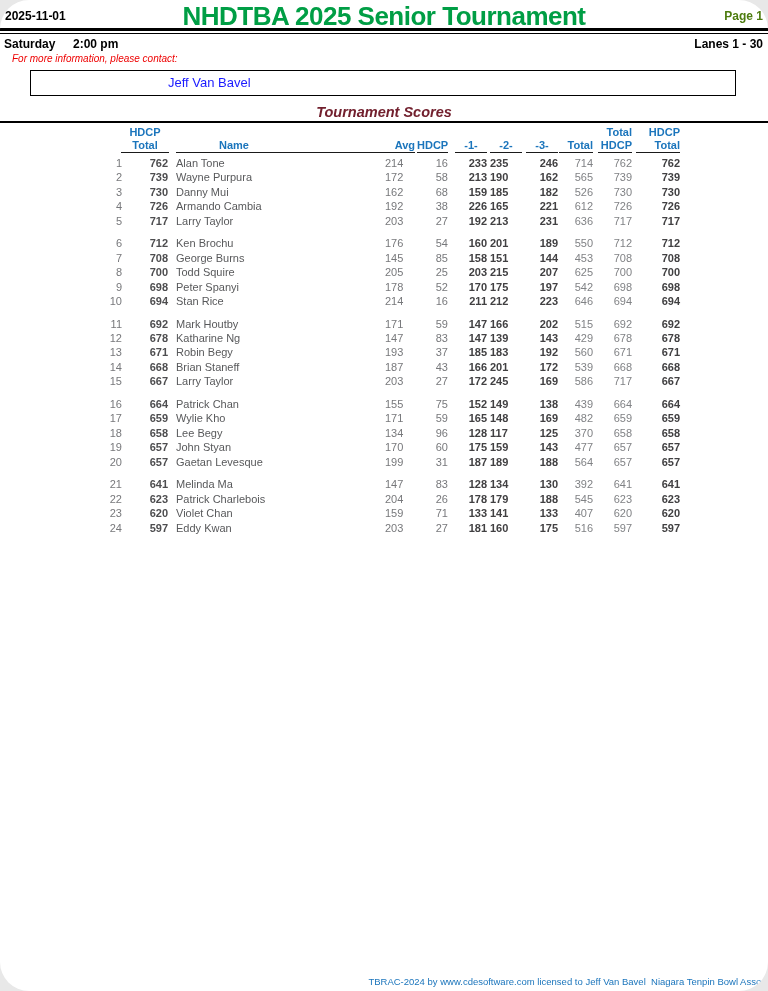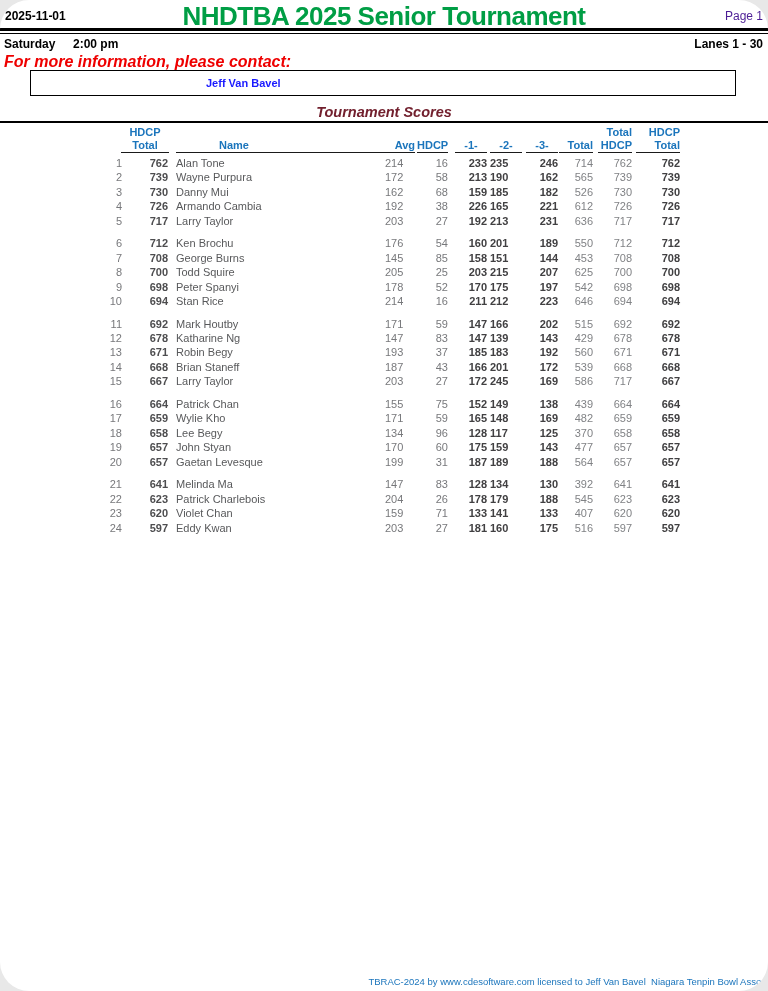--- a/index.html
+++ b/index.html
@@ -7,43 +7,43 @@
     position:relative;
     width:768px;height:991px;
     background:#ffffff;
     font-family:"Liberation Sans", sans-serif;
     overflow:hidden;
     margin:0 auto;
     border-radius:29px;
   }
   
   .hdr-date{position:absolute;left:5px;top:9px;font-size:12px;font-weight:bold;color:#000;white-space:pre;}
-  .hdr-page{position:absolute;right:5px;top:9px;font-size:12px;font-weight:normal;color:#4c1d95;white-space:pre;}
+  .hdr-page{position:absolute;right:5px;top:9px;font-size:12px;font-weight:bold;color:#4d7c0f;white-space:pre;}
   .hdr-title{
     position:absolute;left:0;top:1px;width:100%;text-align:center;
     font-size:26px;font-weight:bold;letter-spacing:-0.5px;
     color:var(--title-green,#009E45);
   }
   .rule-thick{position:absolute;left:0;top:28px;width:768px;height:3px;background:#000;}
   .rule-thin{position:absolute;left:0;top:33px;width:768px;height:1px;background:#000;}
   .hdr-day{position:absolute;left:4px;top:37px;font-size:12px;font-weight:bold;color:#000;text-align:right;}
   .hdr-time{position:absolute;left:73px;top:37px;font-size:12px;font-weight:bold;color:#000;}
   .hdr-lanes{position:absolute;right:5px;top:37px;font-size:12px;font-weight:bold;color:#000;white-space:pre;}
   .hdr-note{
-    position:absolute;left:4px;top:53px;
-    font-size:16px;font-weight:bold;font-style:italic;
+    position:absolute;left:12px;top:53px;
+    font-size:10px;font-weight:normal;font-style:italic;
     color:var(--note-red,#EE0000);
   }
   .contact-box{
     position:absolute;left:30px;top:70px;width:704px;height:24px;
     border:1.5px solid #000;background:#fff;
   }
   .contact-name{
     position:absolute;left:137px;top:0;line-height:24px;
-    font-size:11px;font-weight:bold;color:var(--contact-blue,#1A1AFF);white-space:pre;margin-left:38px;
+    font-size:13px;font-weight:normal;color:var(--contact-blue,#1A1AFF);white-space:pre;
   }
   .contact-address{
     position:absolute;left:280px;top:0;line-height:24px;
     font-size:13.5px;font-weight:bold;color:var(--contact-blue,#1A1AFF);white-space:pre;
   }
   
   .section-title{
     position:absolute;left:0;top:104px;width:100%;text-align:center;
     font-size:14.5px;font-weight:bold;font-style:italic;
     color:var(--maroon,#72202E);

